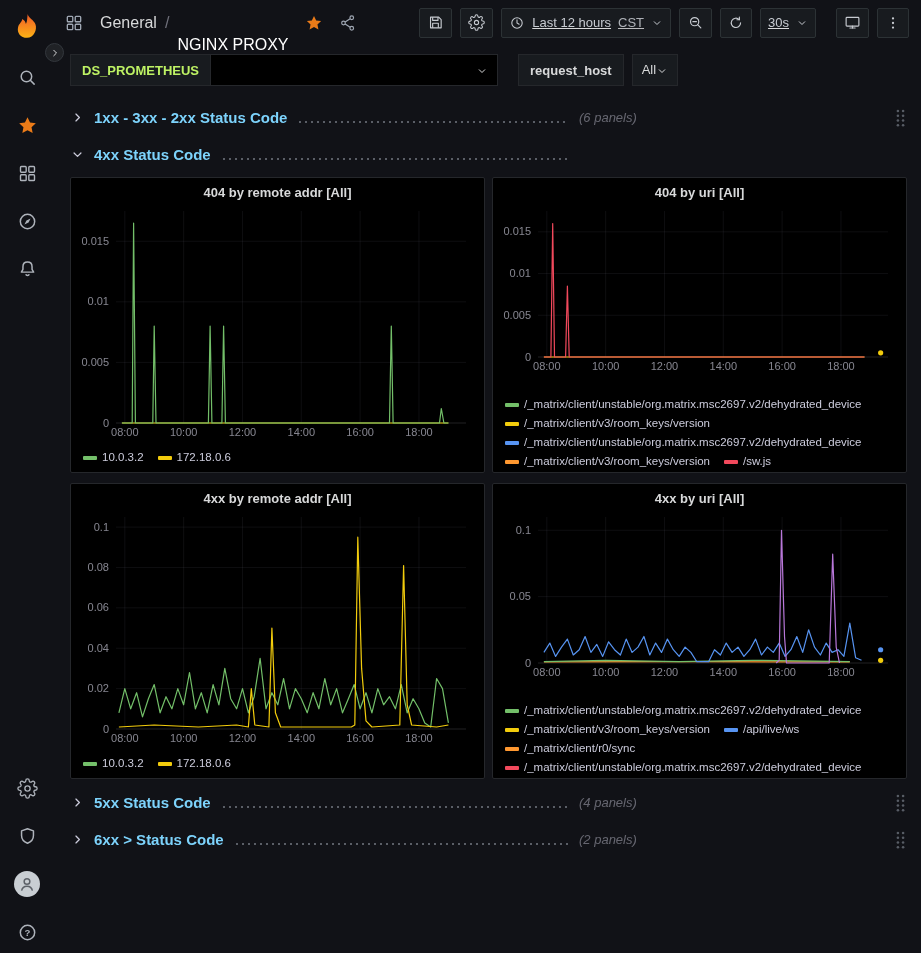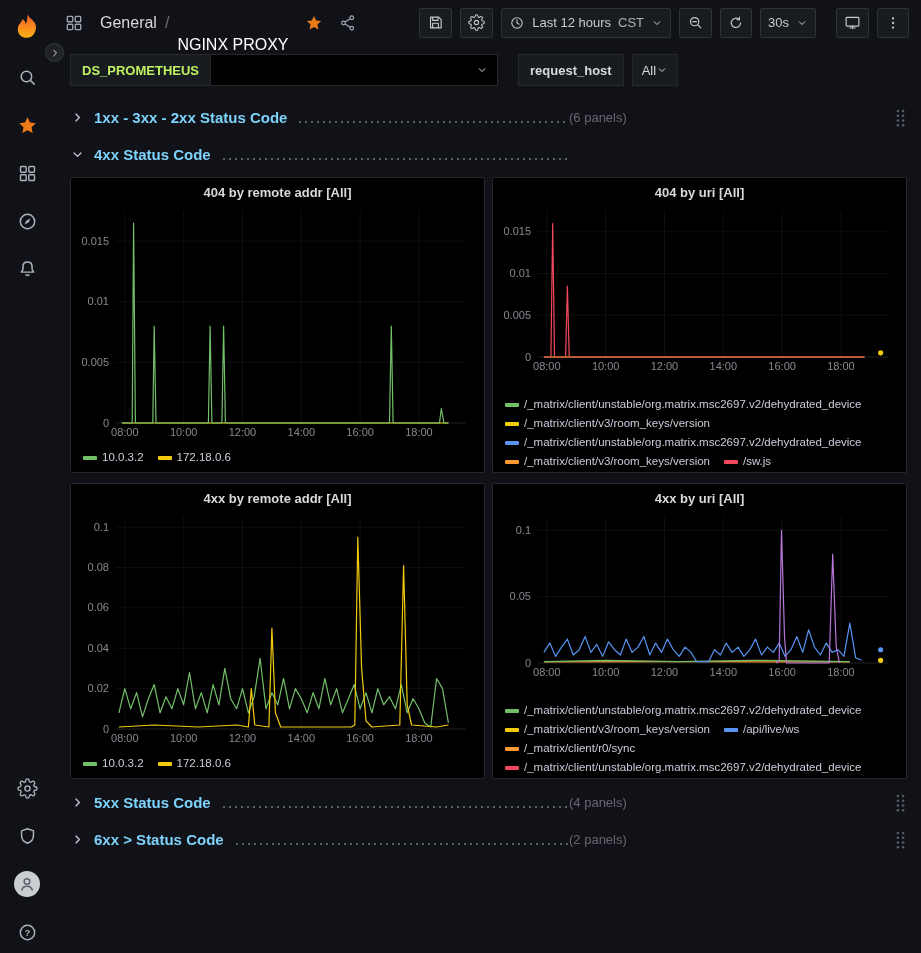--- a/index.html
+++ b/index.html
@@ -23,48 +23,48 @@
 
   
   .main{flex:1;display:flex;flex-direction:column;min-width:0;}
   .navbar{height:45px;flex:none;display:flex;align-items:center;padding:0 12px 0 10px;gap:16px;}
   .crumb{display:flex;align-items:center;gap:8px;font-size:16px;}
   .crumb .sep{color:rgba(204,204,220,0.5);}
   .crumb .section{color:#d8d9da;cursor:pointer;}
   .crumb .dash-title{color:#ffffff;cursor:pointer;margin-top:44px;}
   .hicon{color:#9fa7b3;display:flex;align-items:center;cursor:pointer;}
   .star-on{color:#eb7b18;}
-  .toolbar{margin-left:auto;display:flex;align-items:center;gap:8px;}
+  .toolbar{margin-left:auto;display:flex;align-items:center;gap:8px;text-decoration:underline;}
   .tbtn{height:30px;min-width:30px;display:flex;align-items:center;justify-content:center;gap:7px;padding:0 7px;
     background:#181b1f;border:1px solid #2c3235;border-radius:2px;color:#c7cbd1;font-size:13px;cursor:pointer;
     font-family:"Liberation Sans",sans-serif;white-space:nowrap;}
   .tbtn .tz{opacity:.85;}
   .tbtn.gap{margin-left:12px;}
 
   
   .submenu{display:flex;align-items:center;padding:9px 14px 8px 16px;gap:20px;flex:none;}
   .var{display:flex;align-items:stretch;height:32px;}
   .var-label{display:flex;align-items:center;padding:0 11px;background:#181b1f;border:1px solid #25272b;
     font-size:13px;font-weight:600;white-space:nowrap;cursor:default;}
   .var-label.blue{color:#bef264;}
-  .var-value{display:flex;align-items:center;justify-content:space-between;padding:1px 9px;
+  .var-value{display:flex;align-items:flex-end;justify-content:space-between;padding:8px 9px;
     background:#181b1f;border:1px solid #25272b;font-size:13px;color:#d8d9da;cursor:pointer;}
   .var-value.black{background:#000000;width:268px;border-left:none;}
   .var-gap{width:8px;}
 
   
   .dash{flex:1;padding:0 14px 0 16px;overflow:hidden;}
   .row{display:flex;align-items:center;height:28px;margin:9px 0;cursor:pointer;}
   .row-left{display:flex;align-items:center;width:499px;min-width:0;}
   .chev{width:24px;flex:none;color:#ccccdc;display:flex;align-items:center;}
   .row-title{font-size:15px;font-weight:700;color:#7dd3fc;white-space:nowrap;margin-right:10px;}
   .leader{flex:1;height:2px;margin-top:10px;
     background-image:radial-gradient(circle,#5a5e66 1px,transparent 1.3px);
     background-size:6px 2px;background-repeat:repeat-x;}
-  .pcount{font-size:13px;color:rgba(204,204,220,0.45);white-space:nowrap;}
+  .pcount{font-style:italic;font-size:13px;color:rgba(204,204,220,0.45);margin-left:10px;white-space:nowrap;}
   .drag{margin-left:auto;color:#585d66;display:flex;align-items:center;cursor:grab;}
 
   
   .grid{display:grid;grid-template-columns:1fr 1fr;gap:10px 7px;margin:2px 0 4px;}
   .panel{background:#000000;border:1px solid #25272b;border-radius:2px;height:294px;
     display:flex;flex-direction:column;overflow:hidden;}
   .panel-title{margin:0;padding:7px 8px 1px;text-align:center;font-size:13px;font-weight:600;color:#d8d9da;cursor:pointer;}
   .chart{display:block;margin:2px auto 0;}
   .chart .tick{fill:rgba(204,204,220,0.65);font-size:11px;font-family:"Liberation Sans",sans-serif;}
   .legend{display:flex;flex-wrap:wrap;column-gap:14px;row-gap:2px;padding:2px 12px 6px;

